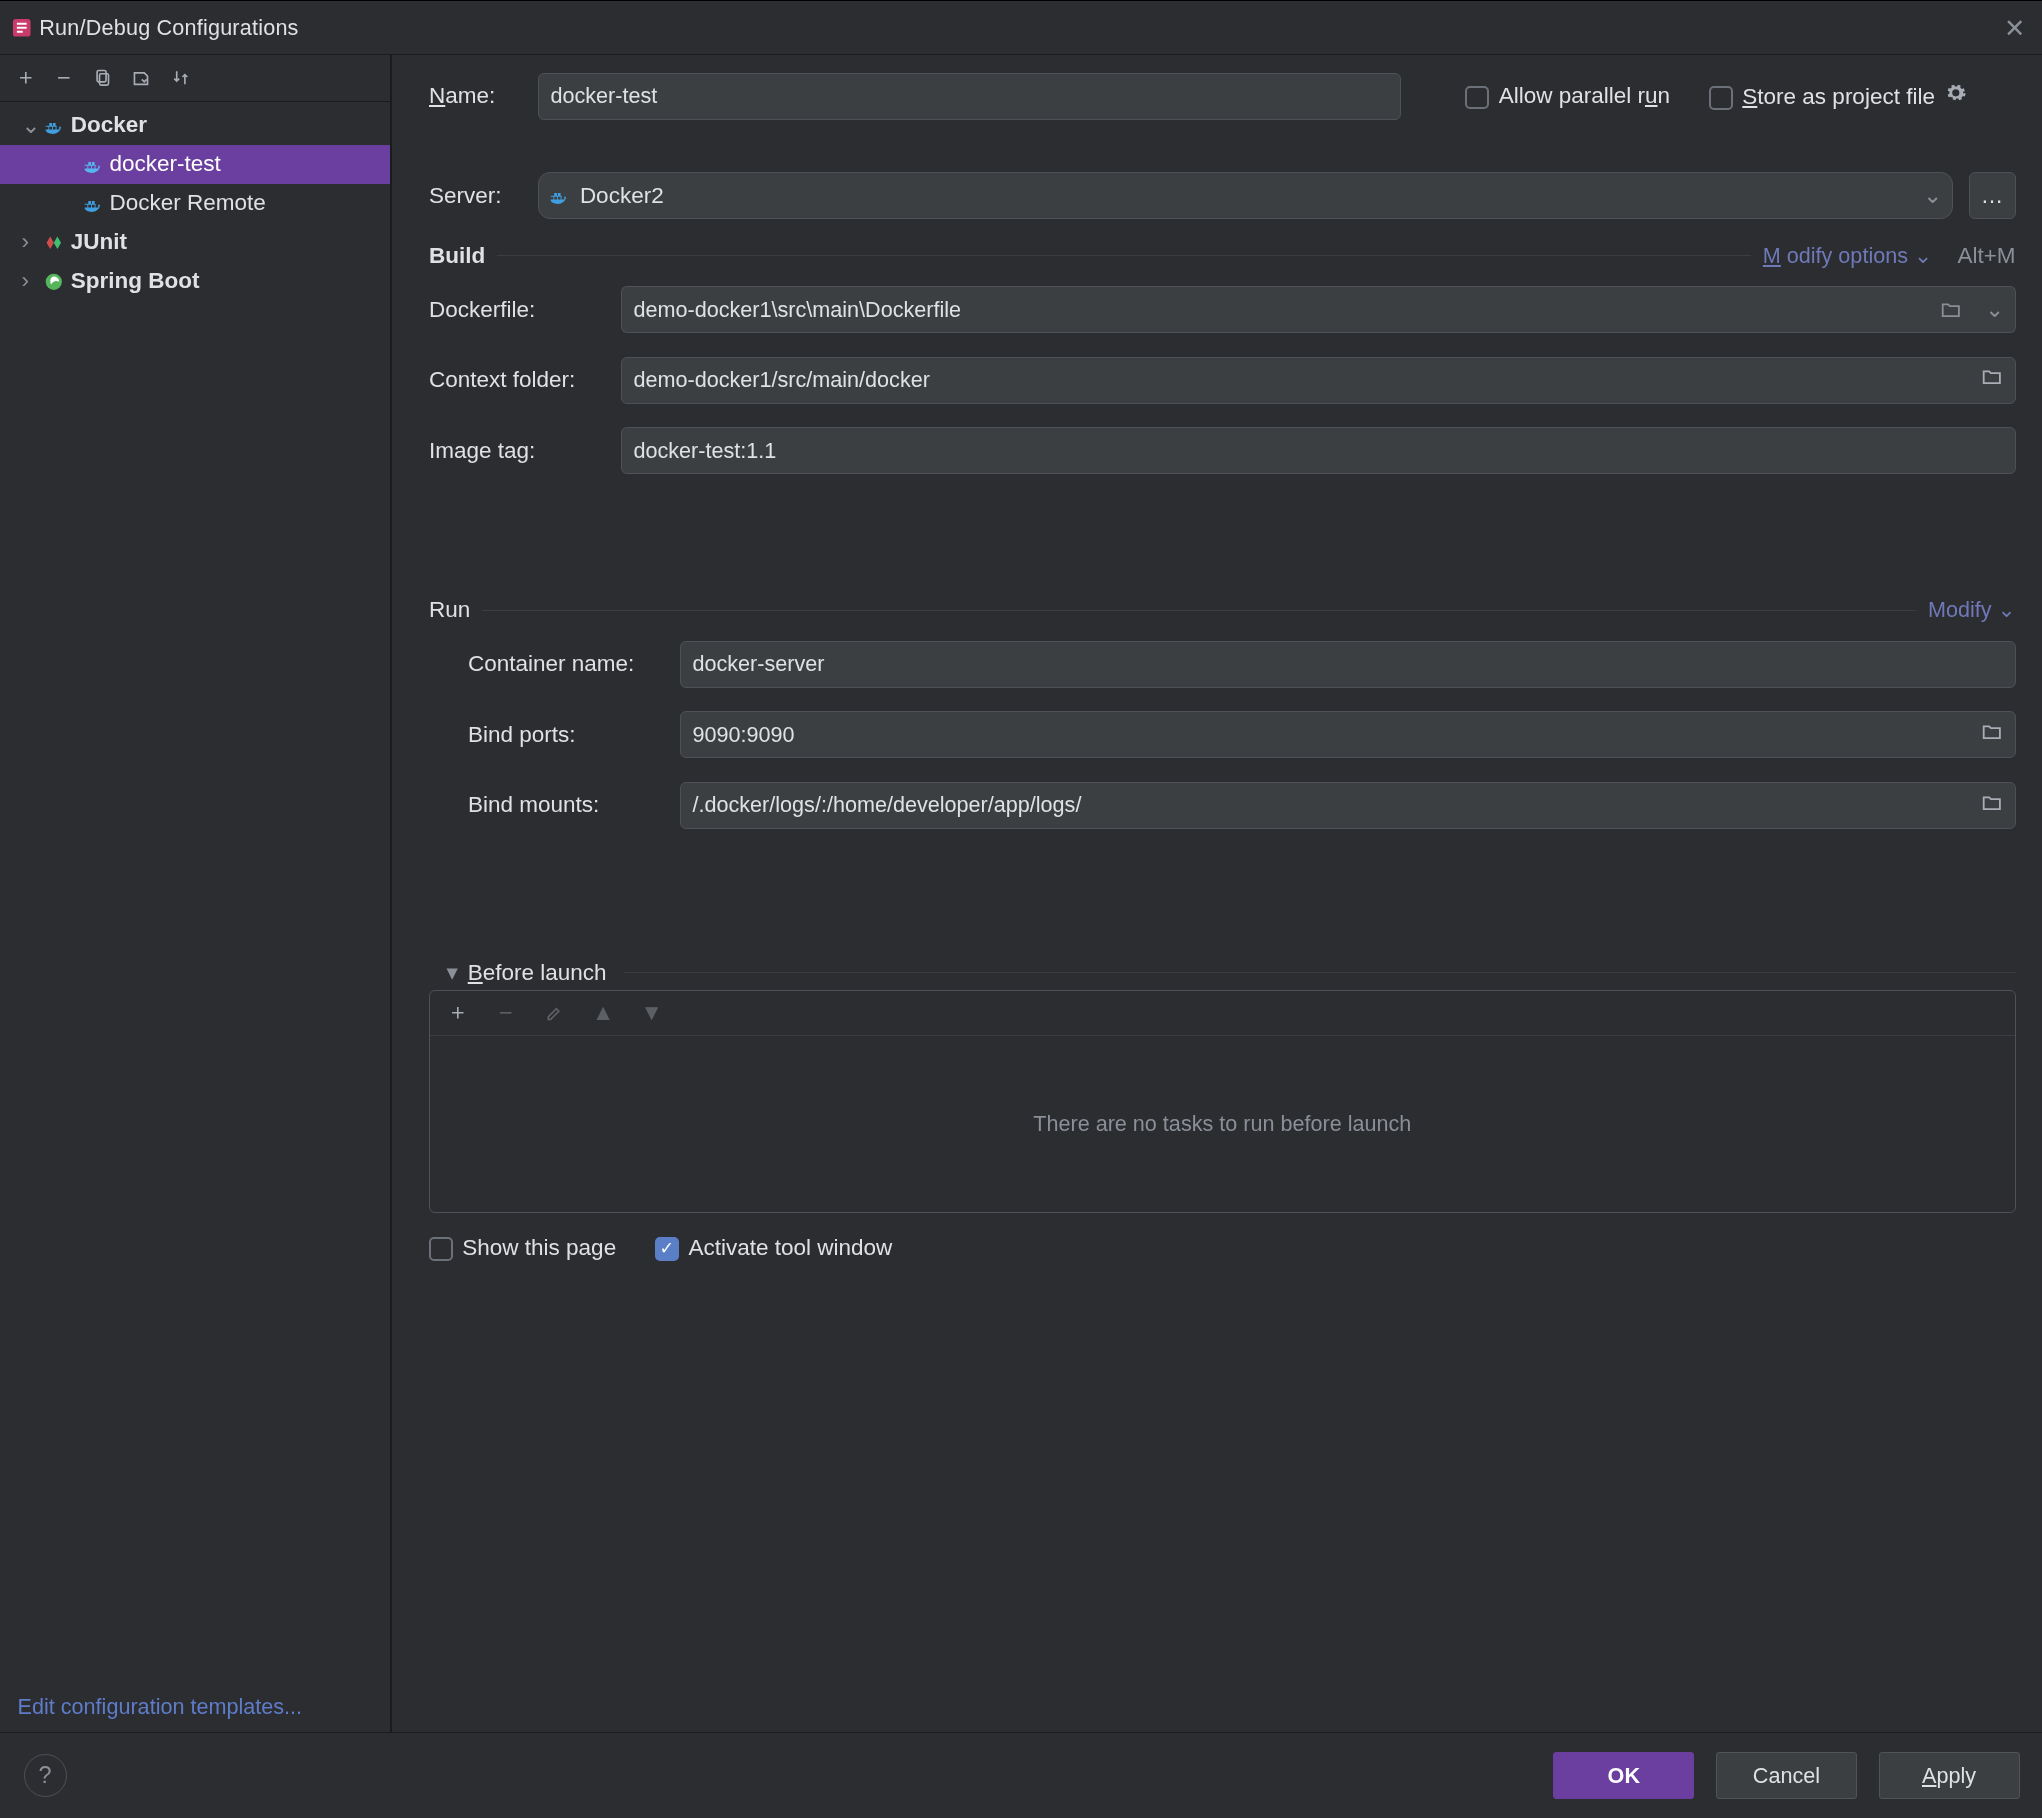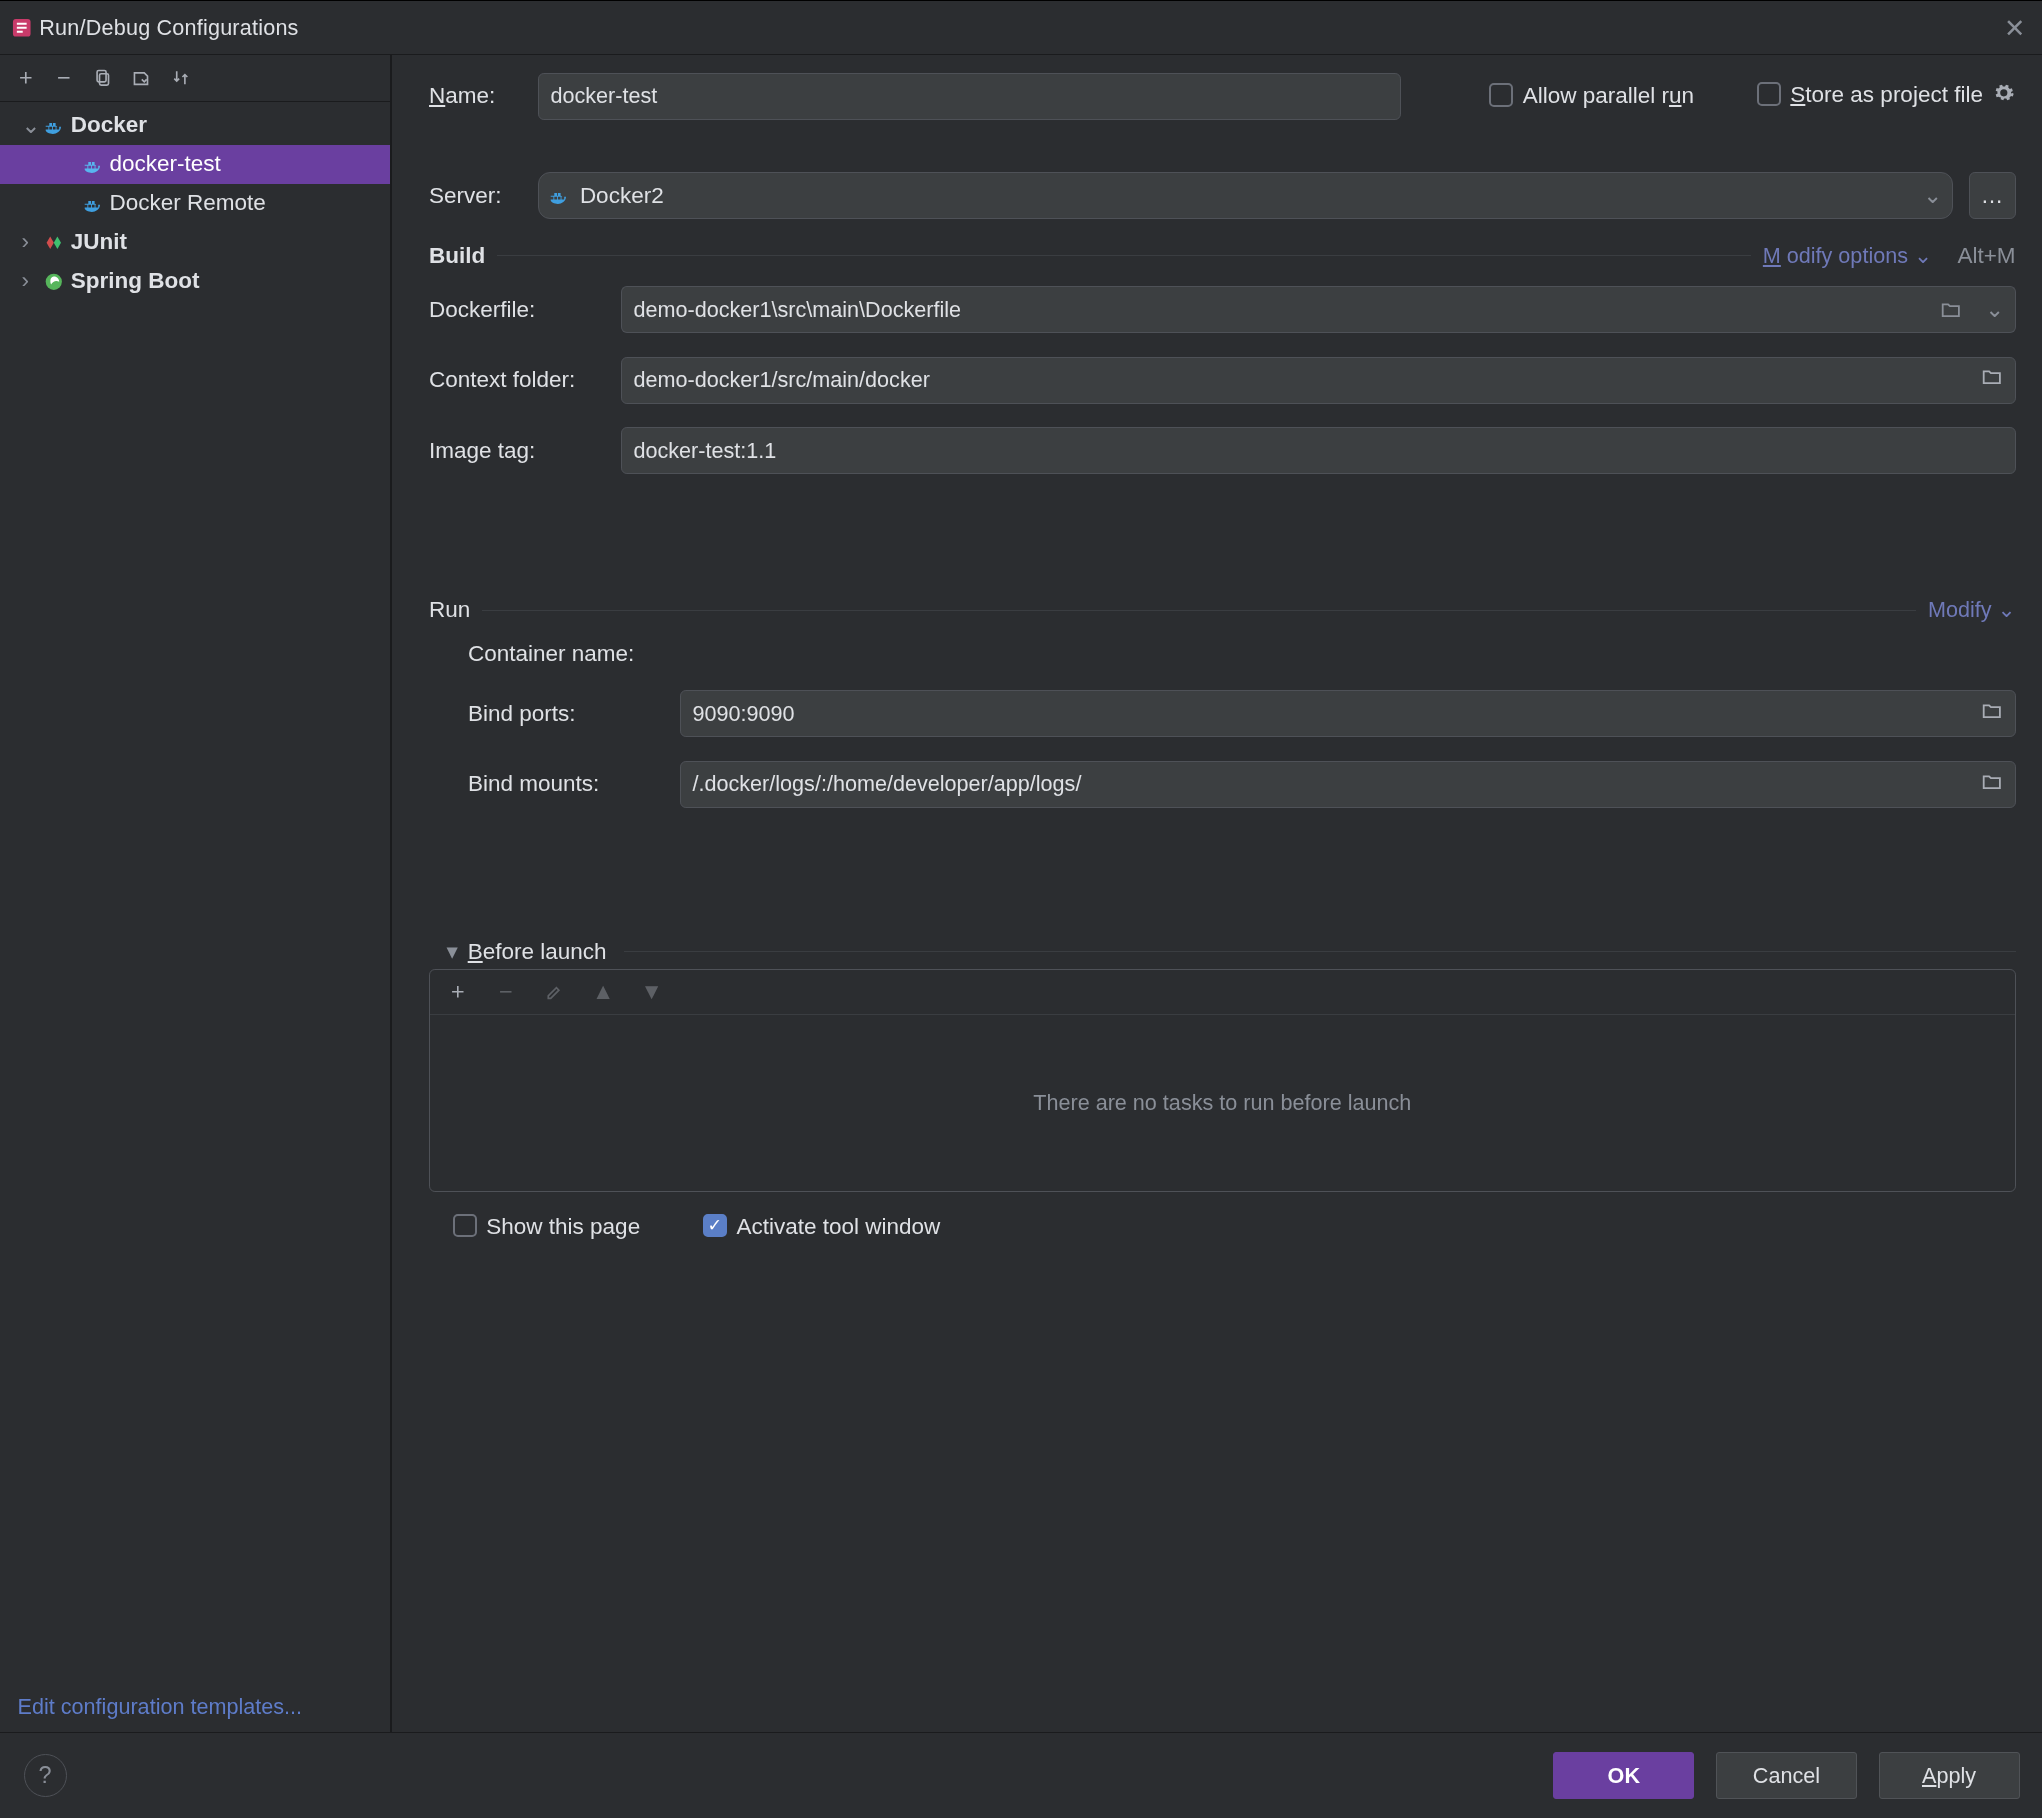--- a/index.html
+++ b/index.html
@@ -99,21 +99,21 @@
     border: 1px solid var(--bg-input-border);
     border-radius: 5.9px;
     height: 47px;
     color: var(--fg);
     font-size: 21.6px;
     padding: 0 11.8px;
     display: flex; align-items: center;
     flex: 1;
   }
   .input.narrow { flex: 0 0 863px; }
-  .checkbox-row { display: flex; align-items: flex-start; gap: 9.8px; margin-left: 24px; }
+  .checkbox-row { display: flex; align-items: flex-end; gap: 9.8px; }
   .checkbox {
     width: 23.5px; height: 23.5px;
     border: 2px solid #6c7079; border-radius: 4.9px;
     display: inline-flex; align-items:center; justify-content:center;
     background: transparent;
   }
   .checkbox.checked { background: #5b7fc7; border-color: #5b7fc7; }
   .checkbox.checked::after { content: "✓"; color: #fff; font-size: 17.6px; line-height: 1; }
   .gear { color: var(--icon); }
   .u { text-decoration: underline; text-underline-offset: 2px; }
@@ -378,20 +378,21 @@
       <span class="section-title normal">Run</span>
       <span class="line"></span>
       <span class="modify-link">
           <span>Modify</span> 
           <span>⌄</span>
         </span>
     </div>
 
     <div class="form-row">
       <span class="label indent label-wide" style="width:196px">Container name:</span>
+      <span class="input">docker-server</span>
     </div>
 
     <div class="form-row">
       <span class="label indent label-wide" style="width:196px">Bind ports:</span>
       <span class="input">
         <span style="flex:1">9090:9090</span>
         <span class="folder-icon"><svg width="21.6" height="21.6" viewBox="0 0 24 24">
               <path d="M3 6h6l2 2h10v11H3z" fill="none" stroke="currentColor" stroke-width="2"></path>
             </svg></span>
       </span>

